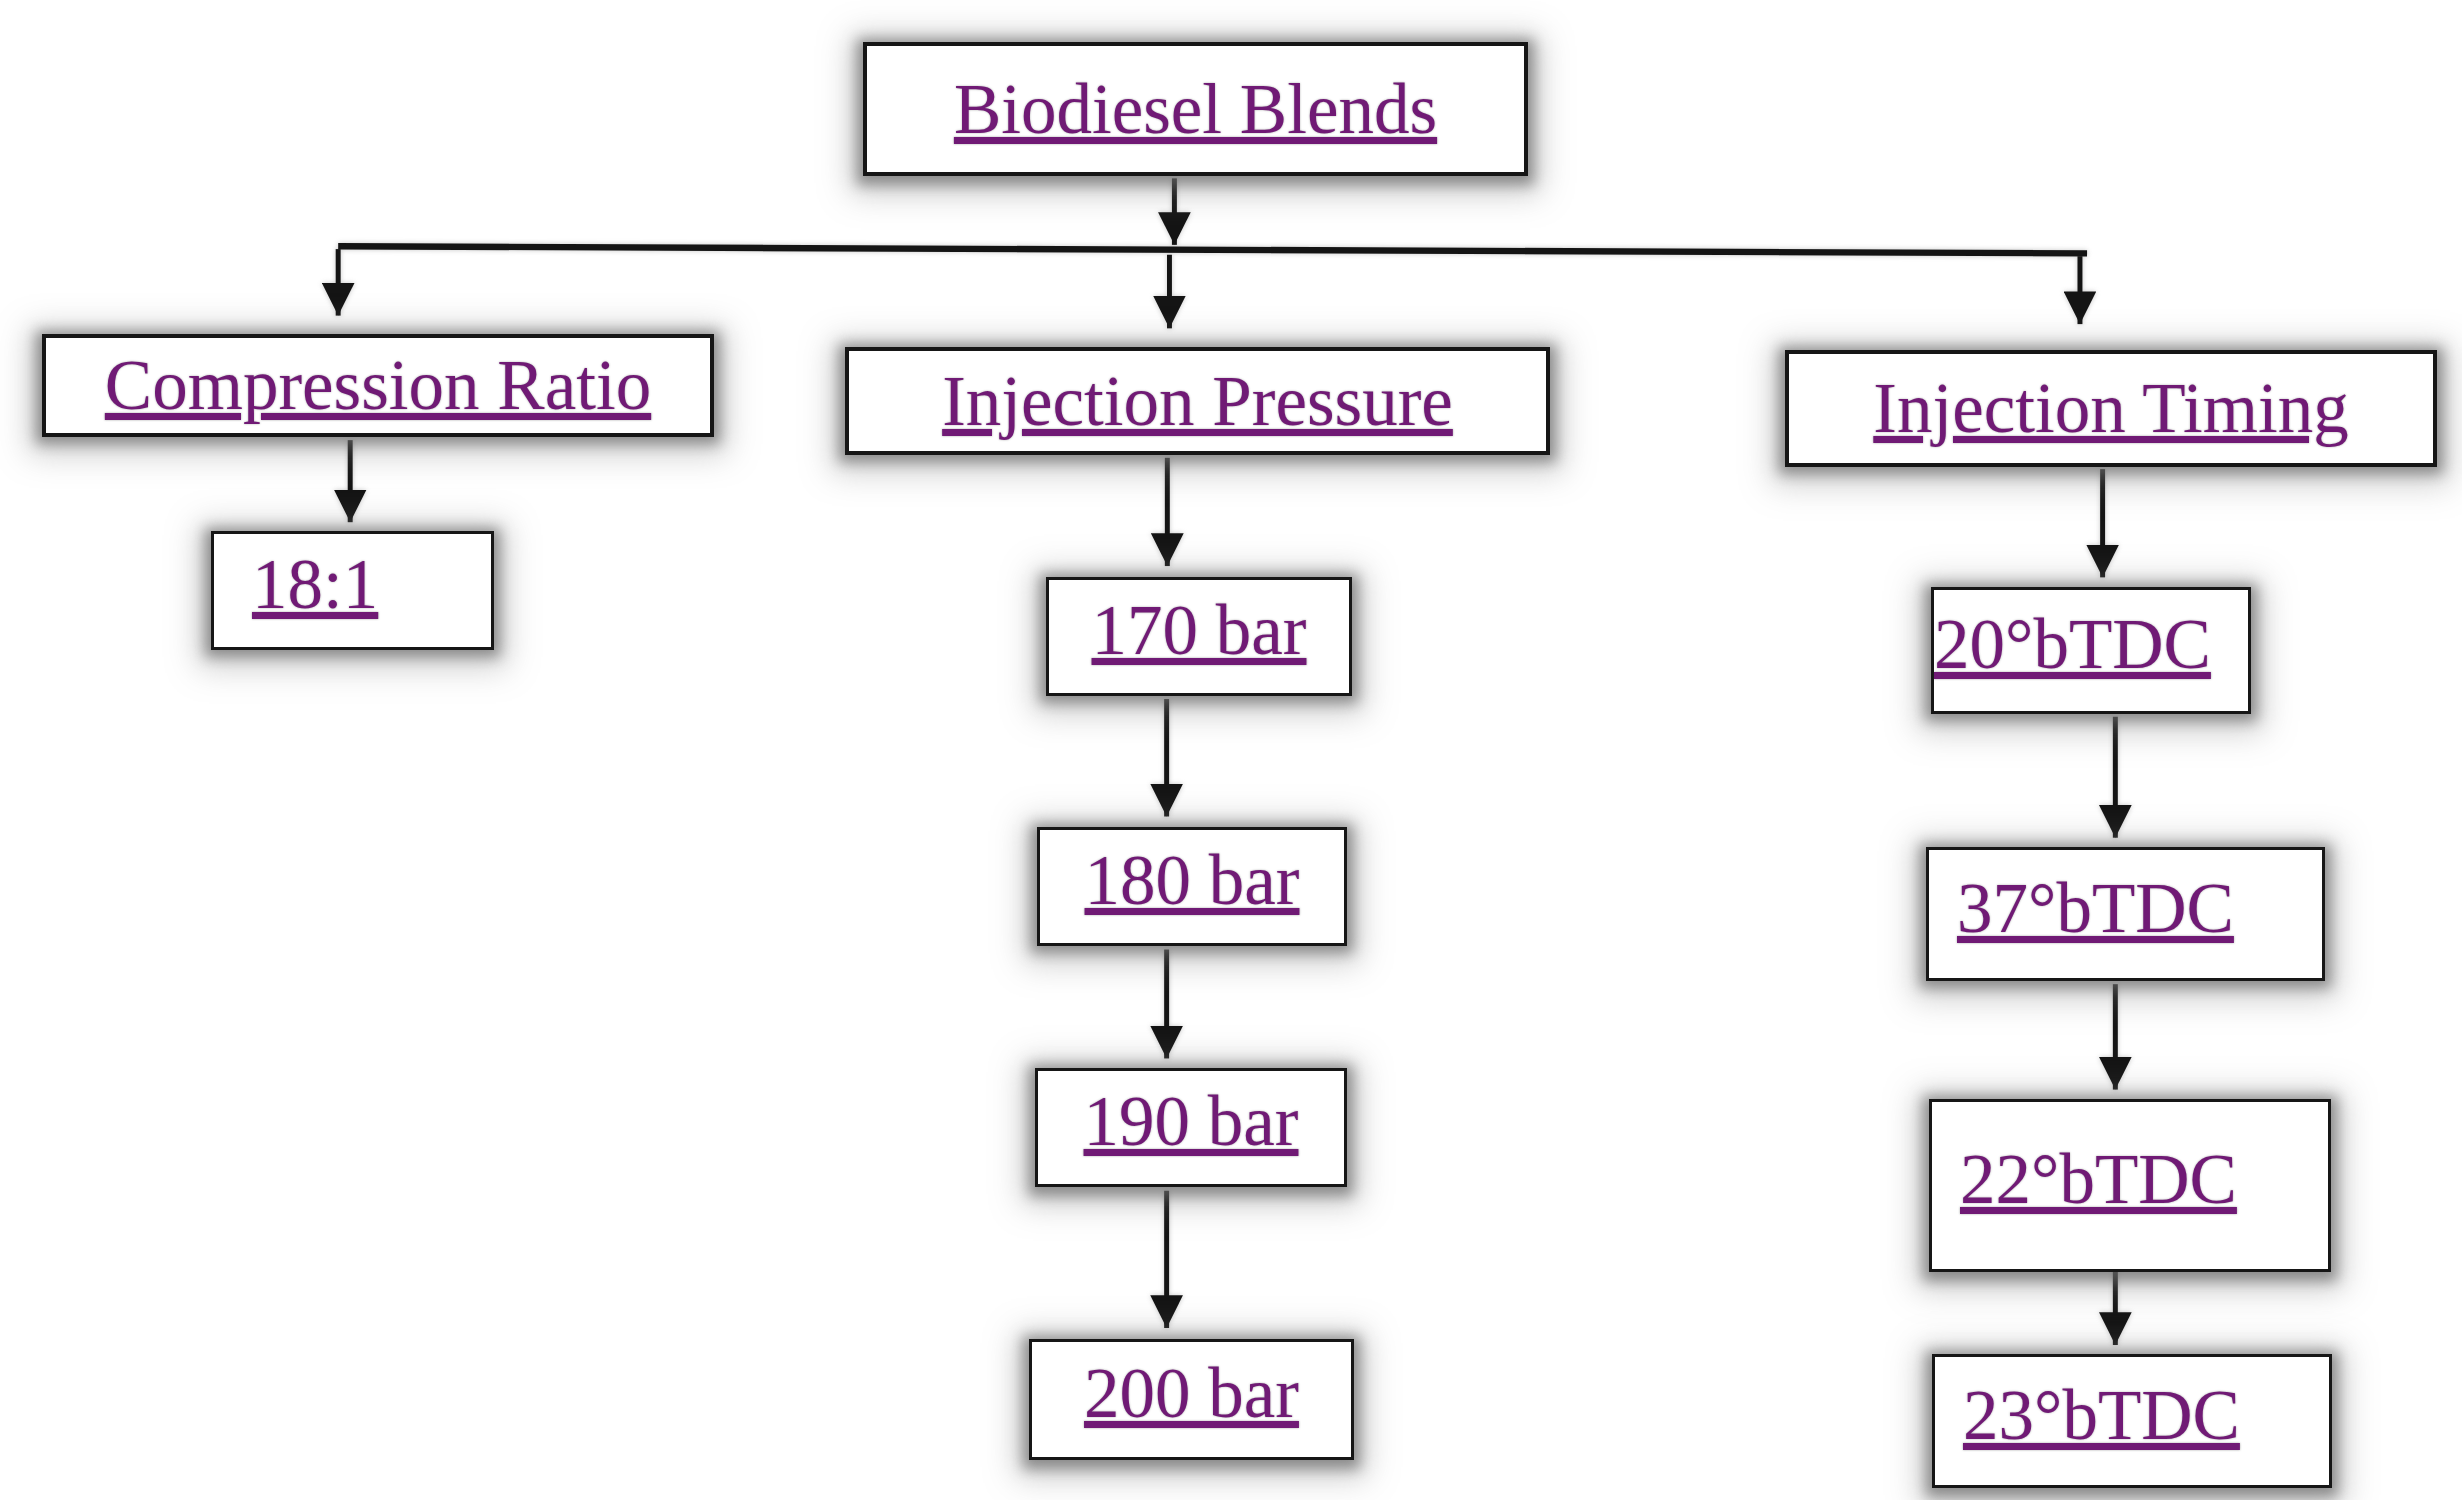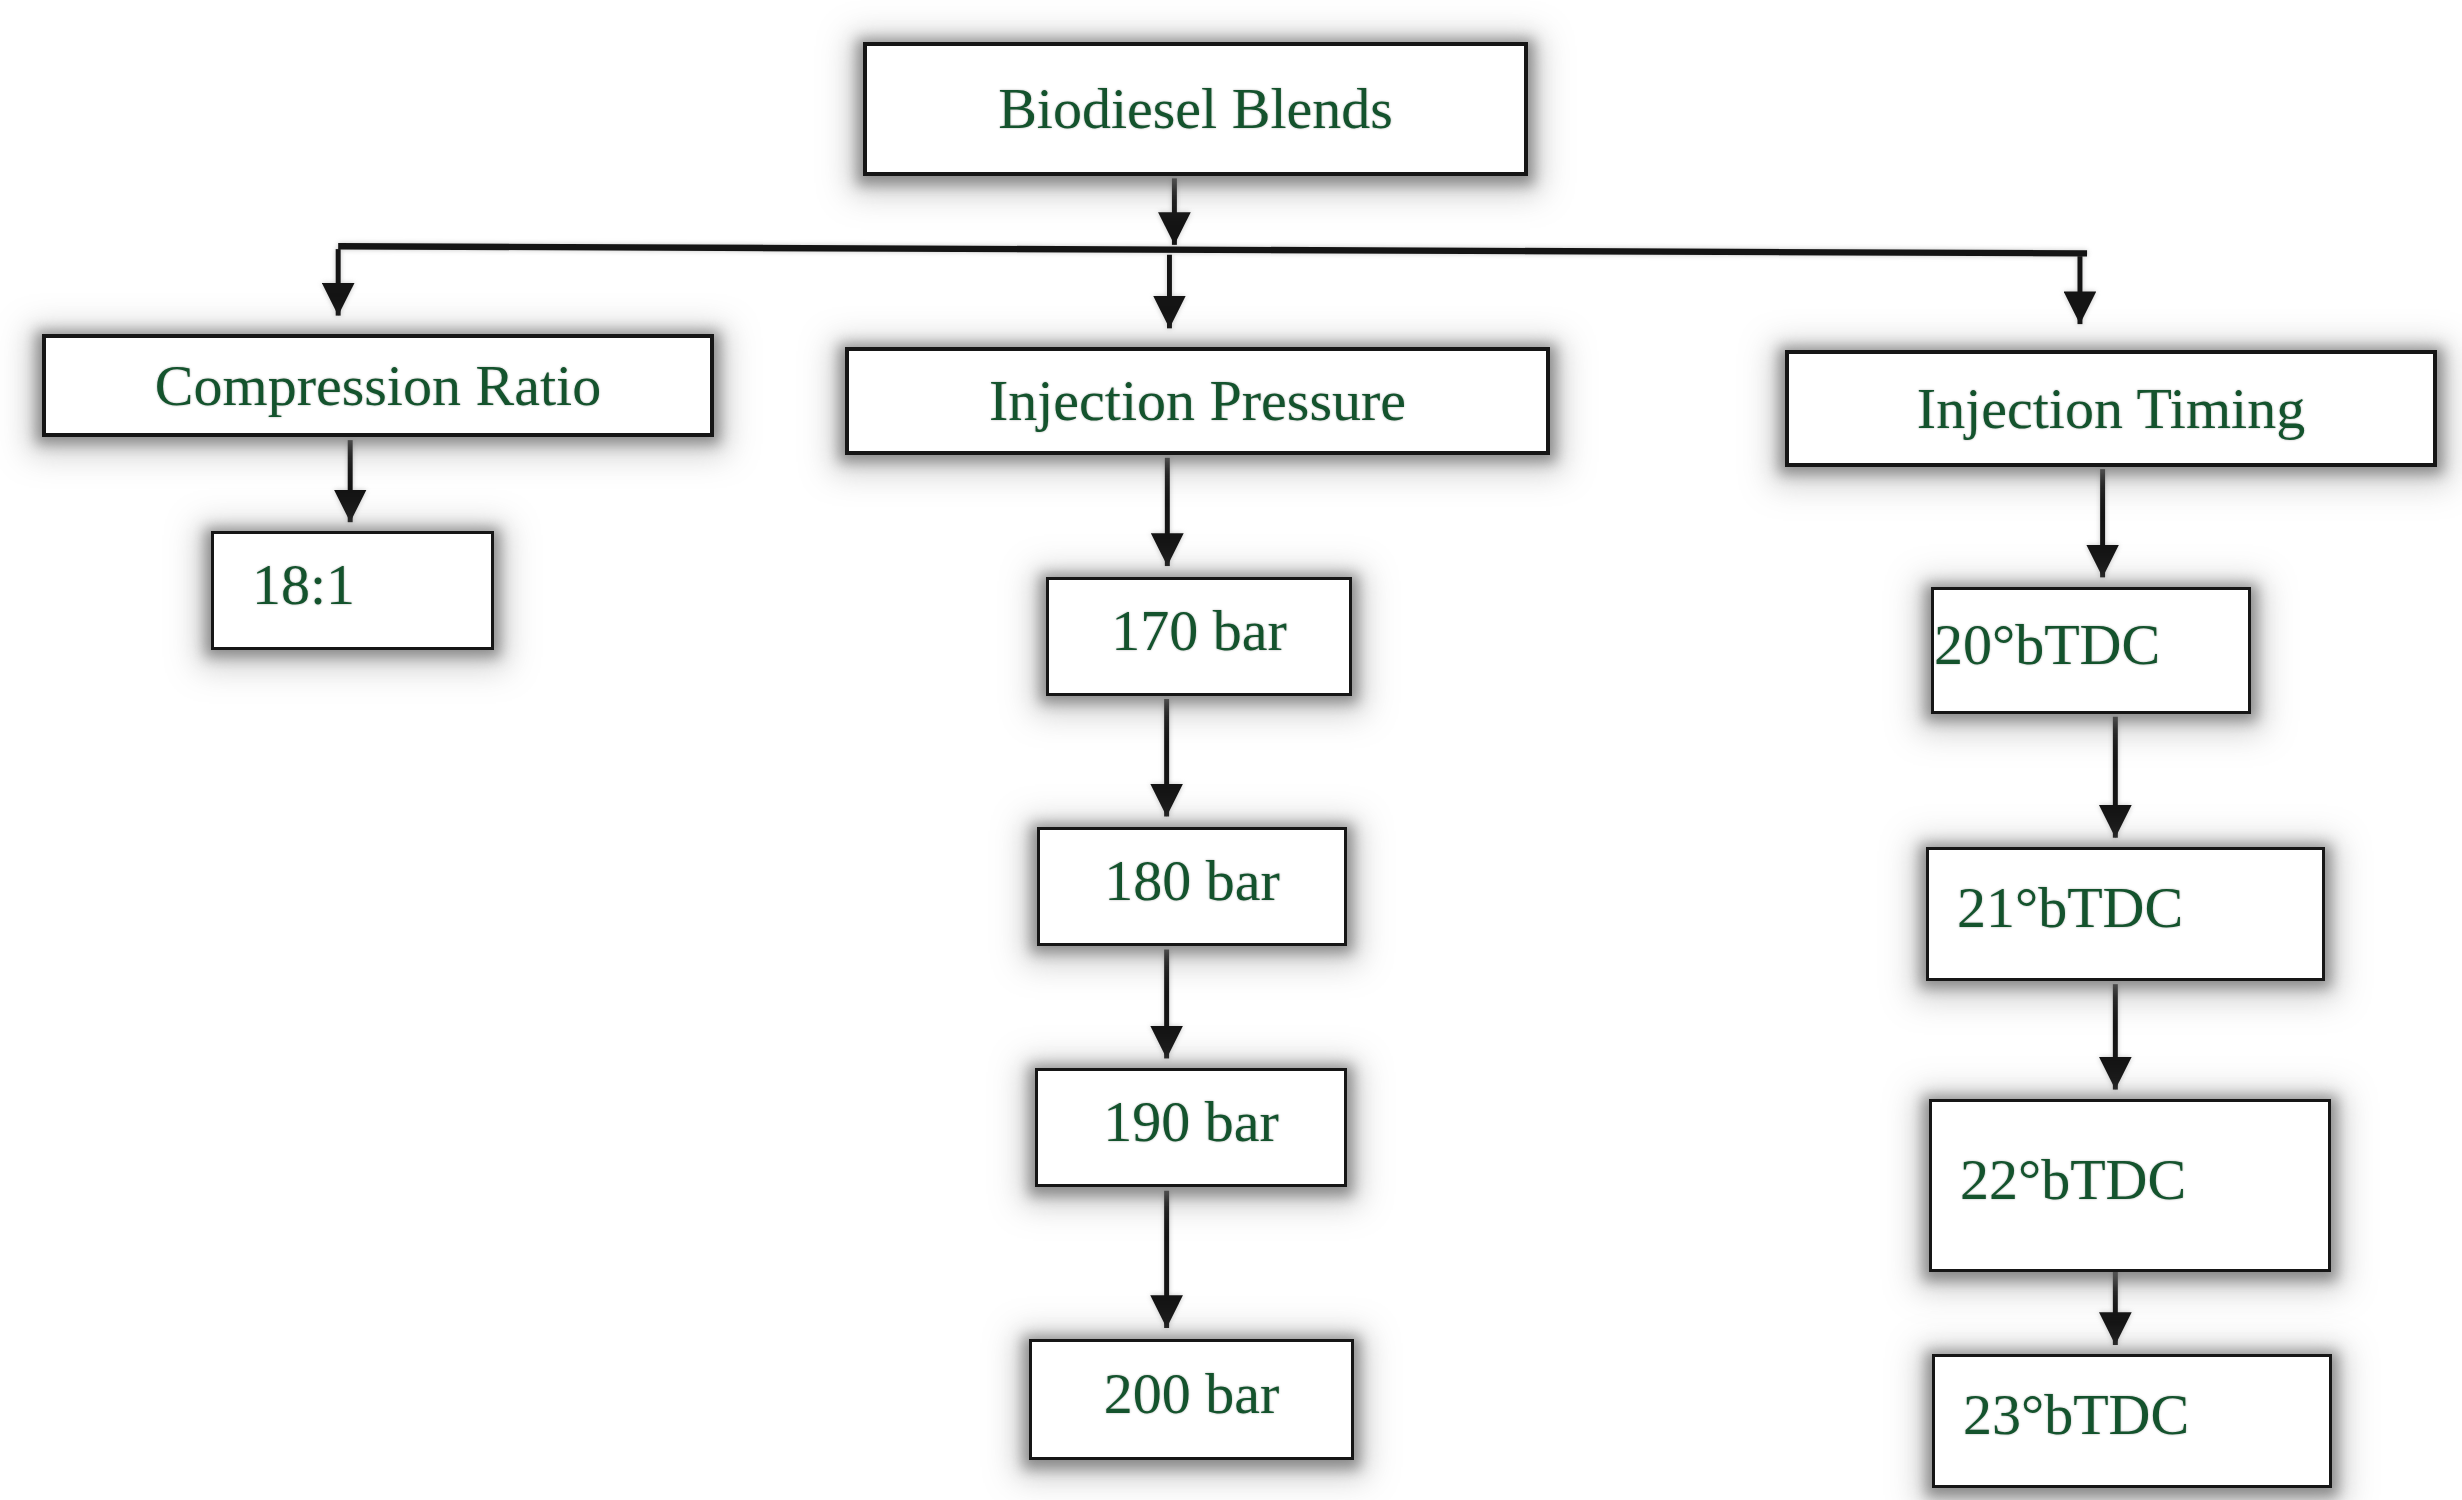--- a/index.html
+++ b/index.html
@@ -15,30 +15,31 @@
     width: 2462px;
     height: 1500px;
     background: #ffffff;
     font-family: "Liberation Serif", "DejaVu Serif", serif;
   }
   .node {
     position: absolute;
     box-sizing: border-box;
     background: #ffffff;
     border: 4.2px solid #161616;
-    color: #14532d;
+    color: #701a75;
     display: flex;
     align-items: center;
     justify-content: center;
     white-space: nowrap;
-    font-size: 58px;
+    font-size: 71px;
     line-height: 1;
     text-shadow: 0 0 2.1px rgba(60,60,60,0.45);
     box-shadow: 0 2.8px 12.7px 5.7px rgba(100,100,100,0.65),
                 0 5.7px 30px 12.7px rgba(130,130,130,0.38);
+    text-decoration: underline;
   }
   .node.value {
     border-width: 3.5px;
     padding-bottom: 11.3px;
   }
   .node.left-align {
     justify-content: flex-start;
   }
   #connector-layer {
     position: absolute;
@@ -95,20 +96,20 @@
   <div class="node value" style="left:1046px; top:577px; width:306px; height:119px;">170 bar</div>
 
   <div class="node value" style="left:1037px; top:827px; width:310px; height:119px;">180 bar</div>
 
   <div class="node value" style="left:1035px; top:1068px; width:312px; height:119px;">190 bar</div>
 
   <div class="node value" style="left:1029px; top:1339px; width:325px; height:121px;">200 bar</div>
 
   <div class="node value left-align" style="left:1931px; top:587px; width:320px; height:127px; ">20°bTDC</div>
 
-  <div class="node value left-align" style="left:1926px; top:847px; width:399px; height:134px; padding-left:28px;">21°bTDC</div>
+  <div class="node value left-align" style="left:1926px; top:847px; width:399px; height:134px; padding-left:28px;">37°bTDC</div>
 
   <div class="node value left-align" style="left:1929px; top:1099px; width:402px; height:173px; padding-left:28px;">22°bTDC</div>
 
   <div class="node value left-align" style="left:1932px; top:1354px; width:400px; height:134px; padding-left:28px;">23°bTDC</div>
 
 </div>
 
 
 </body></html>

